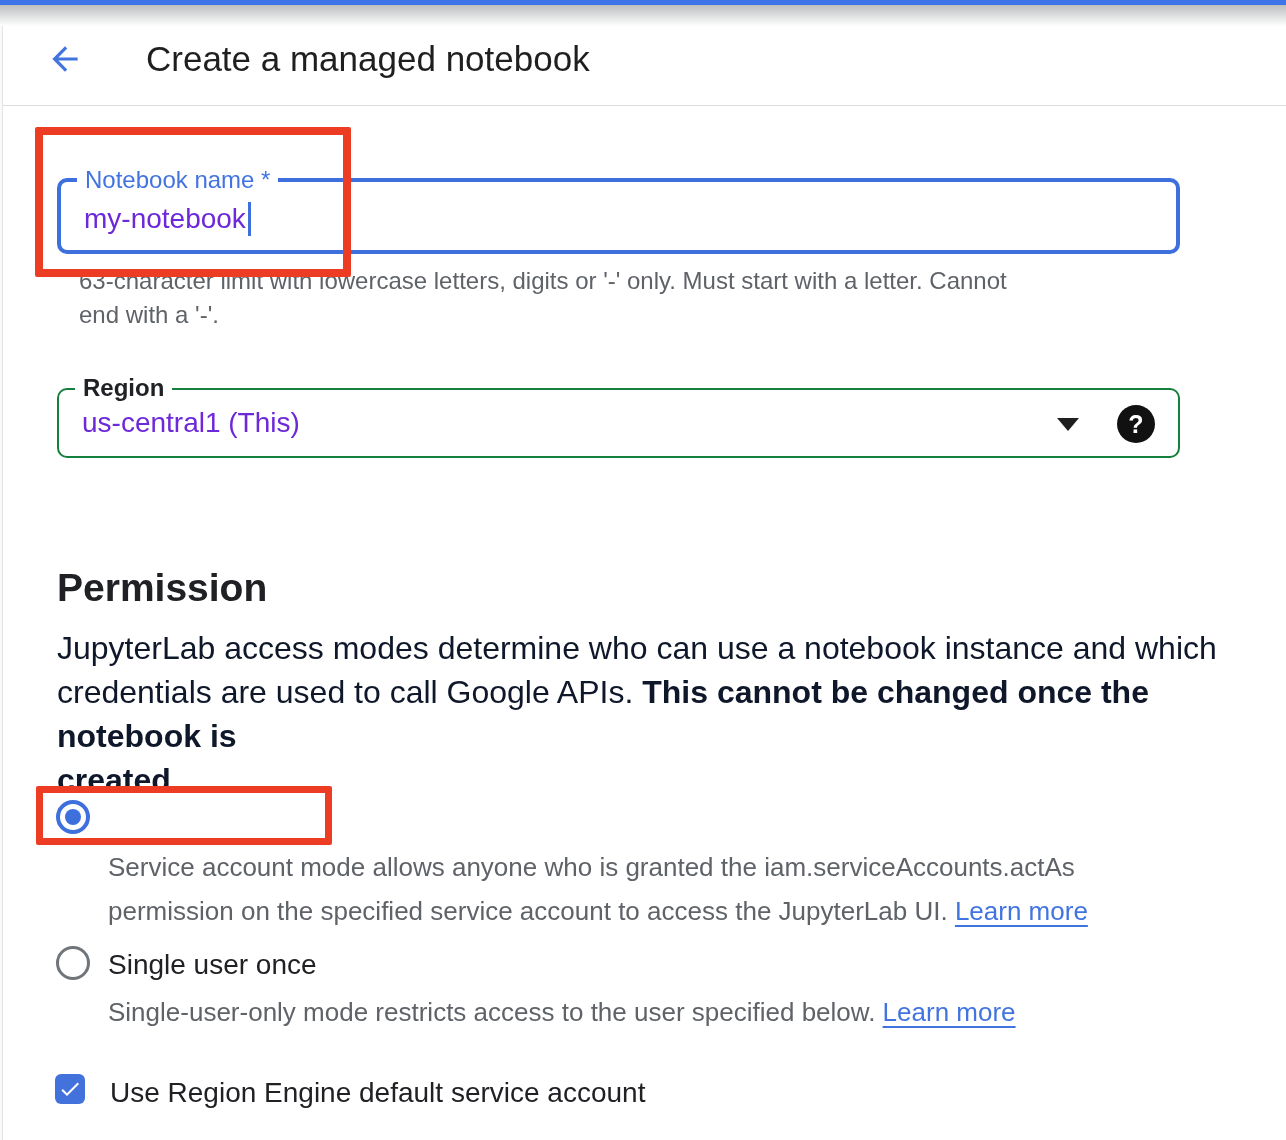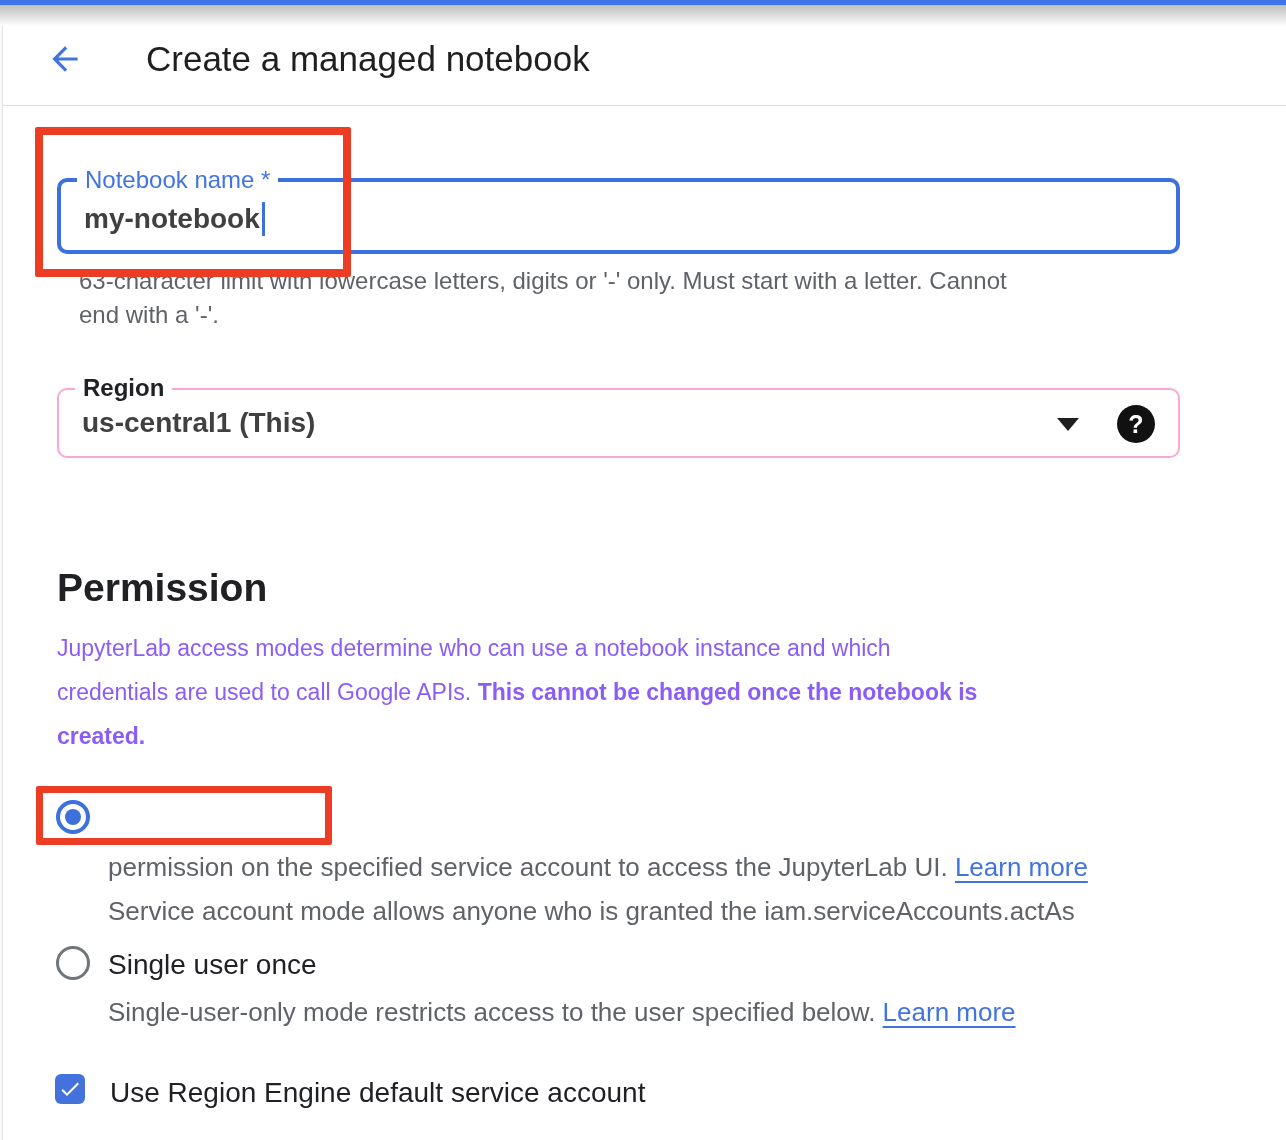--- a/index.html
+++ b/index.html
@@ -15,42 +15,42 @@
   .header-border { position:absolute; left:0; top:105px; width:1286px; height:1px; background:#dadce0; }
   .left-edge { position:absolute; left:0; top:26px; width:3px; height:1114px; background:#fafafa; border-right:1px solid #e4e4e4; }
 
   .back-btn { position:absolute; left:46px; top:34px; width:40px; height:40px; background:none; border:none; cursor:pointer; }
   .back-btn svg { width:38px; height:38px; display:block; }
   .page-title { position:absolute; left:146px; top:32px; font-size:35px; font-weight:400; color:#1f1f1f; line-height:44px; white-space:nowrap; }
 
   
   .text-field { position:absolute; left:57px; width:1123px; background:#fff; border-radius:10px; }
   .notebook-field { top:178px; height:76px; border:4px solid #3d6fdd; }
-  .region-field  { top:388px; height:70px; border:2px solid #f9a8d4; cursor:pointer; }
+  .region-field  { top:388px; height:70px; border:2px solid #15803d; cursor:pointer; }
   .float-label { position:absolute; top:-17px; left:16px; background:#ffffff; padding:0 8px;
                  font-size:24px; line-height:30px; white-space:nowrap; }
   .float-label.blue { color:#4274e0; font-weight:500; }
   .float-label.dark { color:#202124; font-weight:600; }
   .field-value { position:absolute; left:23px; top:0; bottom:0; display:flex; align-items:center;
-                 font-size:28px; color:#404040; white-space:nowrap;font-weight:bold; }
+                 font-size:28px; color:#6d28d9; white-space:nowrap; }
   .notebook-field .field-value { padding-top:6px; }
   .caret { display:inline-block; width:3px; height:34px; background:#3d6fdd; margin-left:2px; }
 
   .caret-down { position:absolute; left:998px; top:28px; width:0; height:0;
                 border-left:11px solid transparent; border-right:11px solid transparent;
                 border-top:13px solid #1f1f1f; cursor:pointer; }
   .help-icon { position:absolute; left:1058px; top:15px; width:38px; height:38px; border-radius:50%;
                background:#111111; color:#ffffff; display:flex; align-items:center; justify-content:center;
                font-size:25px; font-weight:700; cursor:pointer; }
 
   .helper { position:absolute; left:79px; top:264px; font-size:24px; line-height:34px; color:#5f6368; }
 
   
   .section-heading { position:absolute; left:57px; top:566px; font-size:39px; font-weight:600; color:#202124; }
-  .intro { position:absolute; left:57px; top:626px; font-size:23px; line-height:44px; color:#8b5cf6; }
+  .intro { position:absolute; left:57px; top:626px; font-size:32px; line-height:44px; color:#0f172a; }
   .b { font-weight:700; }
 
   .radio { position:absolute; width:34px; height:34px; border-radius:50%; background:#fff; cursor:pointer; }
   .radio.selected { border:4px solid #3d6fdd; }
   .radio.selected .dot { position:absolute; left:50%; top:50%; width:16px; height:16px; margin:-8px 0 0 -8px;
                          border-radius:50%; background:#3d6fdd; }
   .radio.unselected { border:3px solid #70757a; }
   .radio-label { position:absolute; left:108px; font-size:28px; line-height:36px; color:#202124; cursor:pointer; white-space:nowrap; }
   .radio-desc { position:absolute; left:108px; font-size:26px; line-height:44px; color:#5f6368; }
   .link { color:#4274e0; text-decoration:underline; text-decoration-thickness:2px; text-underline-offset:5px; cursor:pointer; }
@@ -110,23 +110,23 @@
   <div class="intro">
     <div><span>JupyterLab access modes determine who can use a notebook instance and which</span></div>
     <div><span>credentials are used to call Google APIs. </span><span class="b">This cannot be changed once the notebook is</span></div>
     <div class="b">created.</div>
   </div>
 
   <div class="radio selected" style="left:56px; top:800px;">
     <span class="dot"></span>
   </div>
   <div class="radio-desc" style="top:845px;">
+    <div>Service account mode allows anyone who is granted the iam.serviceAccounts.actAs</div>
     <div><span>permission on the specified service account to access the JupyterLab UI.</span>
       <span class="link">Learn more</span></div>
-    <div>Service account mode allows anyone who is granted the iam.serviceAccounts.actAs</div>
   </div>
 
   <div class="radio unselected" style="left:56px; top:946px;"></div>
   <div class="radio-label" style="top:947px;">Single user once</div>
   <div class="radio-desc" style="top:990px;">
     <div><span>Single-user-only mode restricts access to the user specified below.</span>
       <span class="link">Learn more</span></div>
   </div>
 
   <div class="checkbox">

